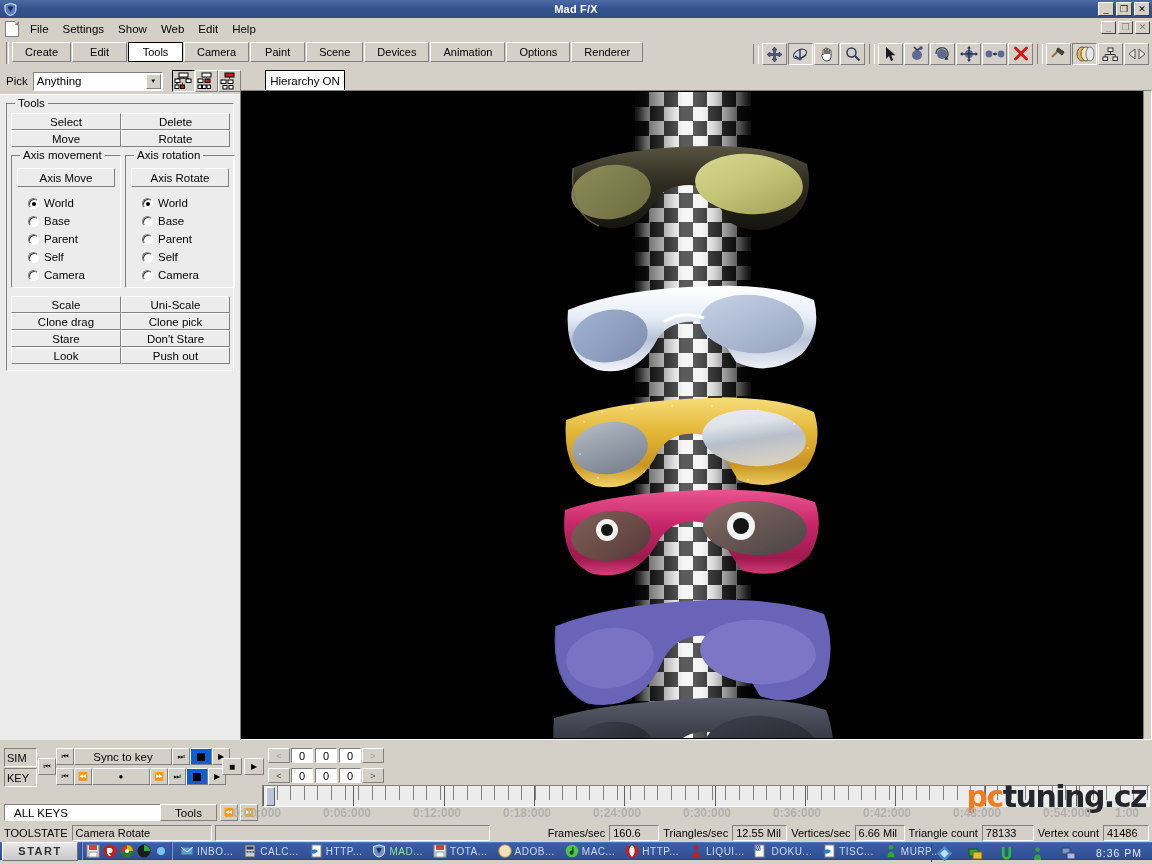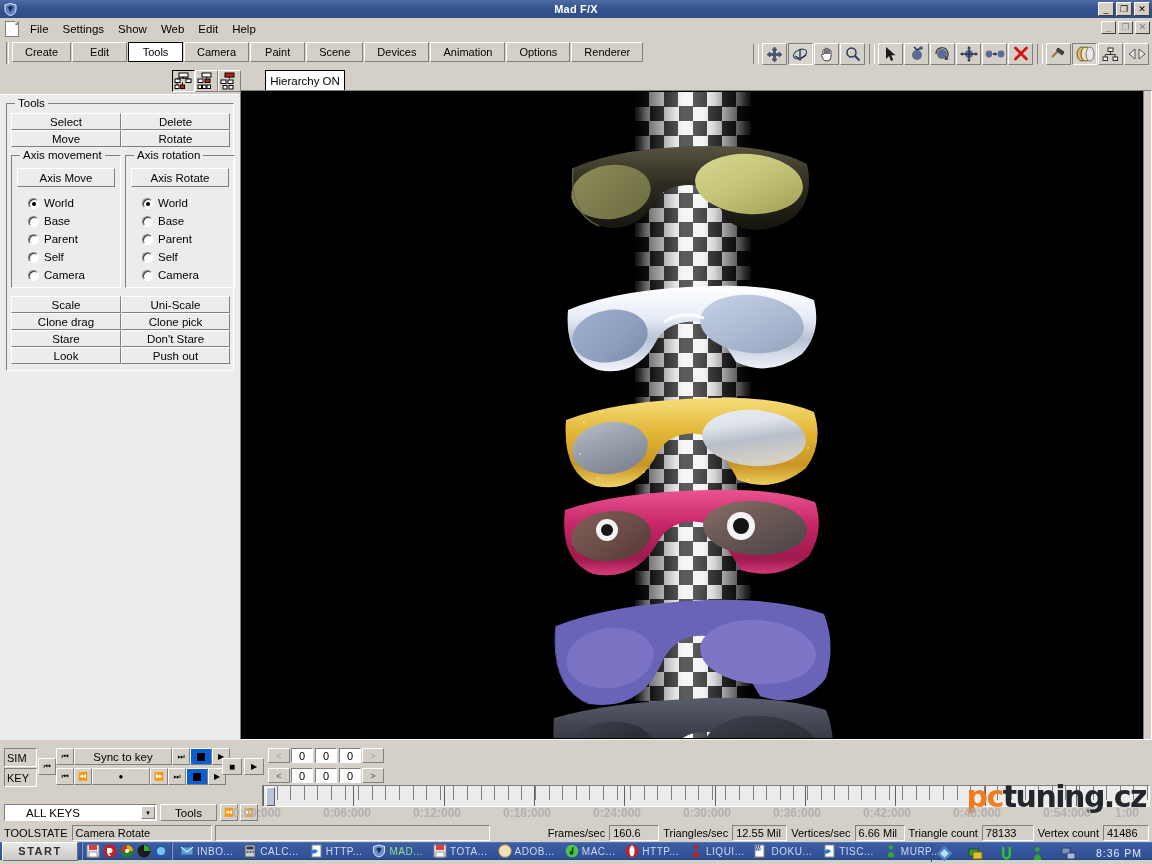--- a/index.html
+++ b/index.html
@@ -240,23 +240,23 @@
     display: flex; align-items: center; padding-left: 2px;
     font-size: 11px;
   }
   .blue-btn {
     width: 22px; height: 17px; background: #0a5fd4;
     border: 1px solid; border-color: #fff #808080 #808080 #fff;
     display: flex; align-items: center; justify-content: center;
   }
   .blue-btn i { width: 8px; height: 8px; background: #000; display: block; }
   .allkeys {
-    position: absolute; left: 4px; top: 62px; width: 153px; height: 17px;
+    position: absolute; left: 4px; top: 62px; width: 175px; height: 17px;
     background: #fff; border: 1px solid; border-color: #808080 #fff #fff #808080;
-    display: flex; align-items: center; font-size: 11.5px; padding-left: 21px;
+    display: flex; align-items: center; font-size: 11.5px; padding-left: 9px;
   }
   .allkeys-arrow {
     position: absolute; right: 1px; top: 1px; width: 14px; height: 13px;
     background: #d4d0c8; border: 1px solid; border-color: #fff #808080 #808080 #fff;
     display: flex; align-items: center; justify-content: center; font-size: 6px;
   }
   .tools-btn {
     position: absolute; left: 160px; top: 62px; width: 57px; height: 17px;
     background: #d4d0c8; border: 1px solid; border-color: #fff #808080 #808080 #fff;
     display: flex; align-items: center; justify-content: center; font-size: 11.5px;
@@ -492,20 +492,27 @@
         </svg>
     </div>
     <div class="tbtn">
       <svg width="18" height="14" viewBox="0 0 18 14">
           <path d="M7 2 L1 7 L7 12 Z" fill="#e8e8e8" stroke="#555"></path>
           <path d="M11 2 L17 7 L11 12 Z" fill="#e8e8e8" stroke="#555"></path>
         </svg>
     </div>
   </div>
 
+  <div class="pickrow">
+    <div class="pick-label">Pick</div>
+    <div class="combo">
+      <span>Anything</span>
+      <div class="combo-arrow">▼</div>
+    </div>
+  </div>
   <div style="position:absolute;left:172px;top:70px;display:flex;">
     <div class="hier-btn pressed">
       <svg width="19" height="18" viewBox="0 0 19 18">
           <rect x="5" y="1" width="9" height="4" fill="#fff" stroke="#000"></rect>
           <rect x="1" y="7" width="5" height="3.5" fill="#fff" stroke="#000"></rect>
           <rect x="12" y="7" width="5" height="3.5" fill="#fff" stroke="#000"></rect>
           <rect x="1" y="13" width="4" height="3.5" fill="#fff" stroke="#000"></rect>
           <rect x="6.5" y="13" width="4" height="3.5" fill="#d01818" stroke="#000"></rect>
           <path d="M9.5 5 v1.2 M3.5 7 V6.2 H14.5 V7 M3 10.5 V13 M8.5 10.5 V13" fill="none" stroke="#000"></path>
         </svg>

